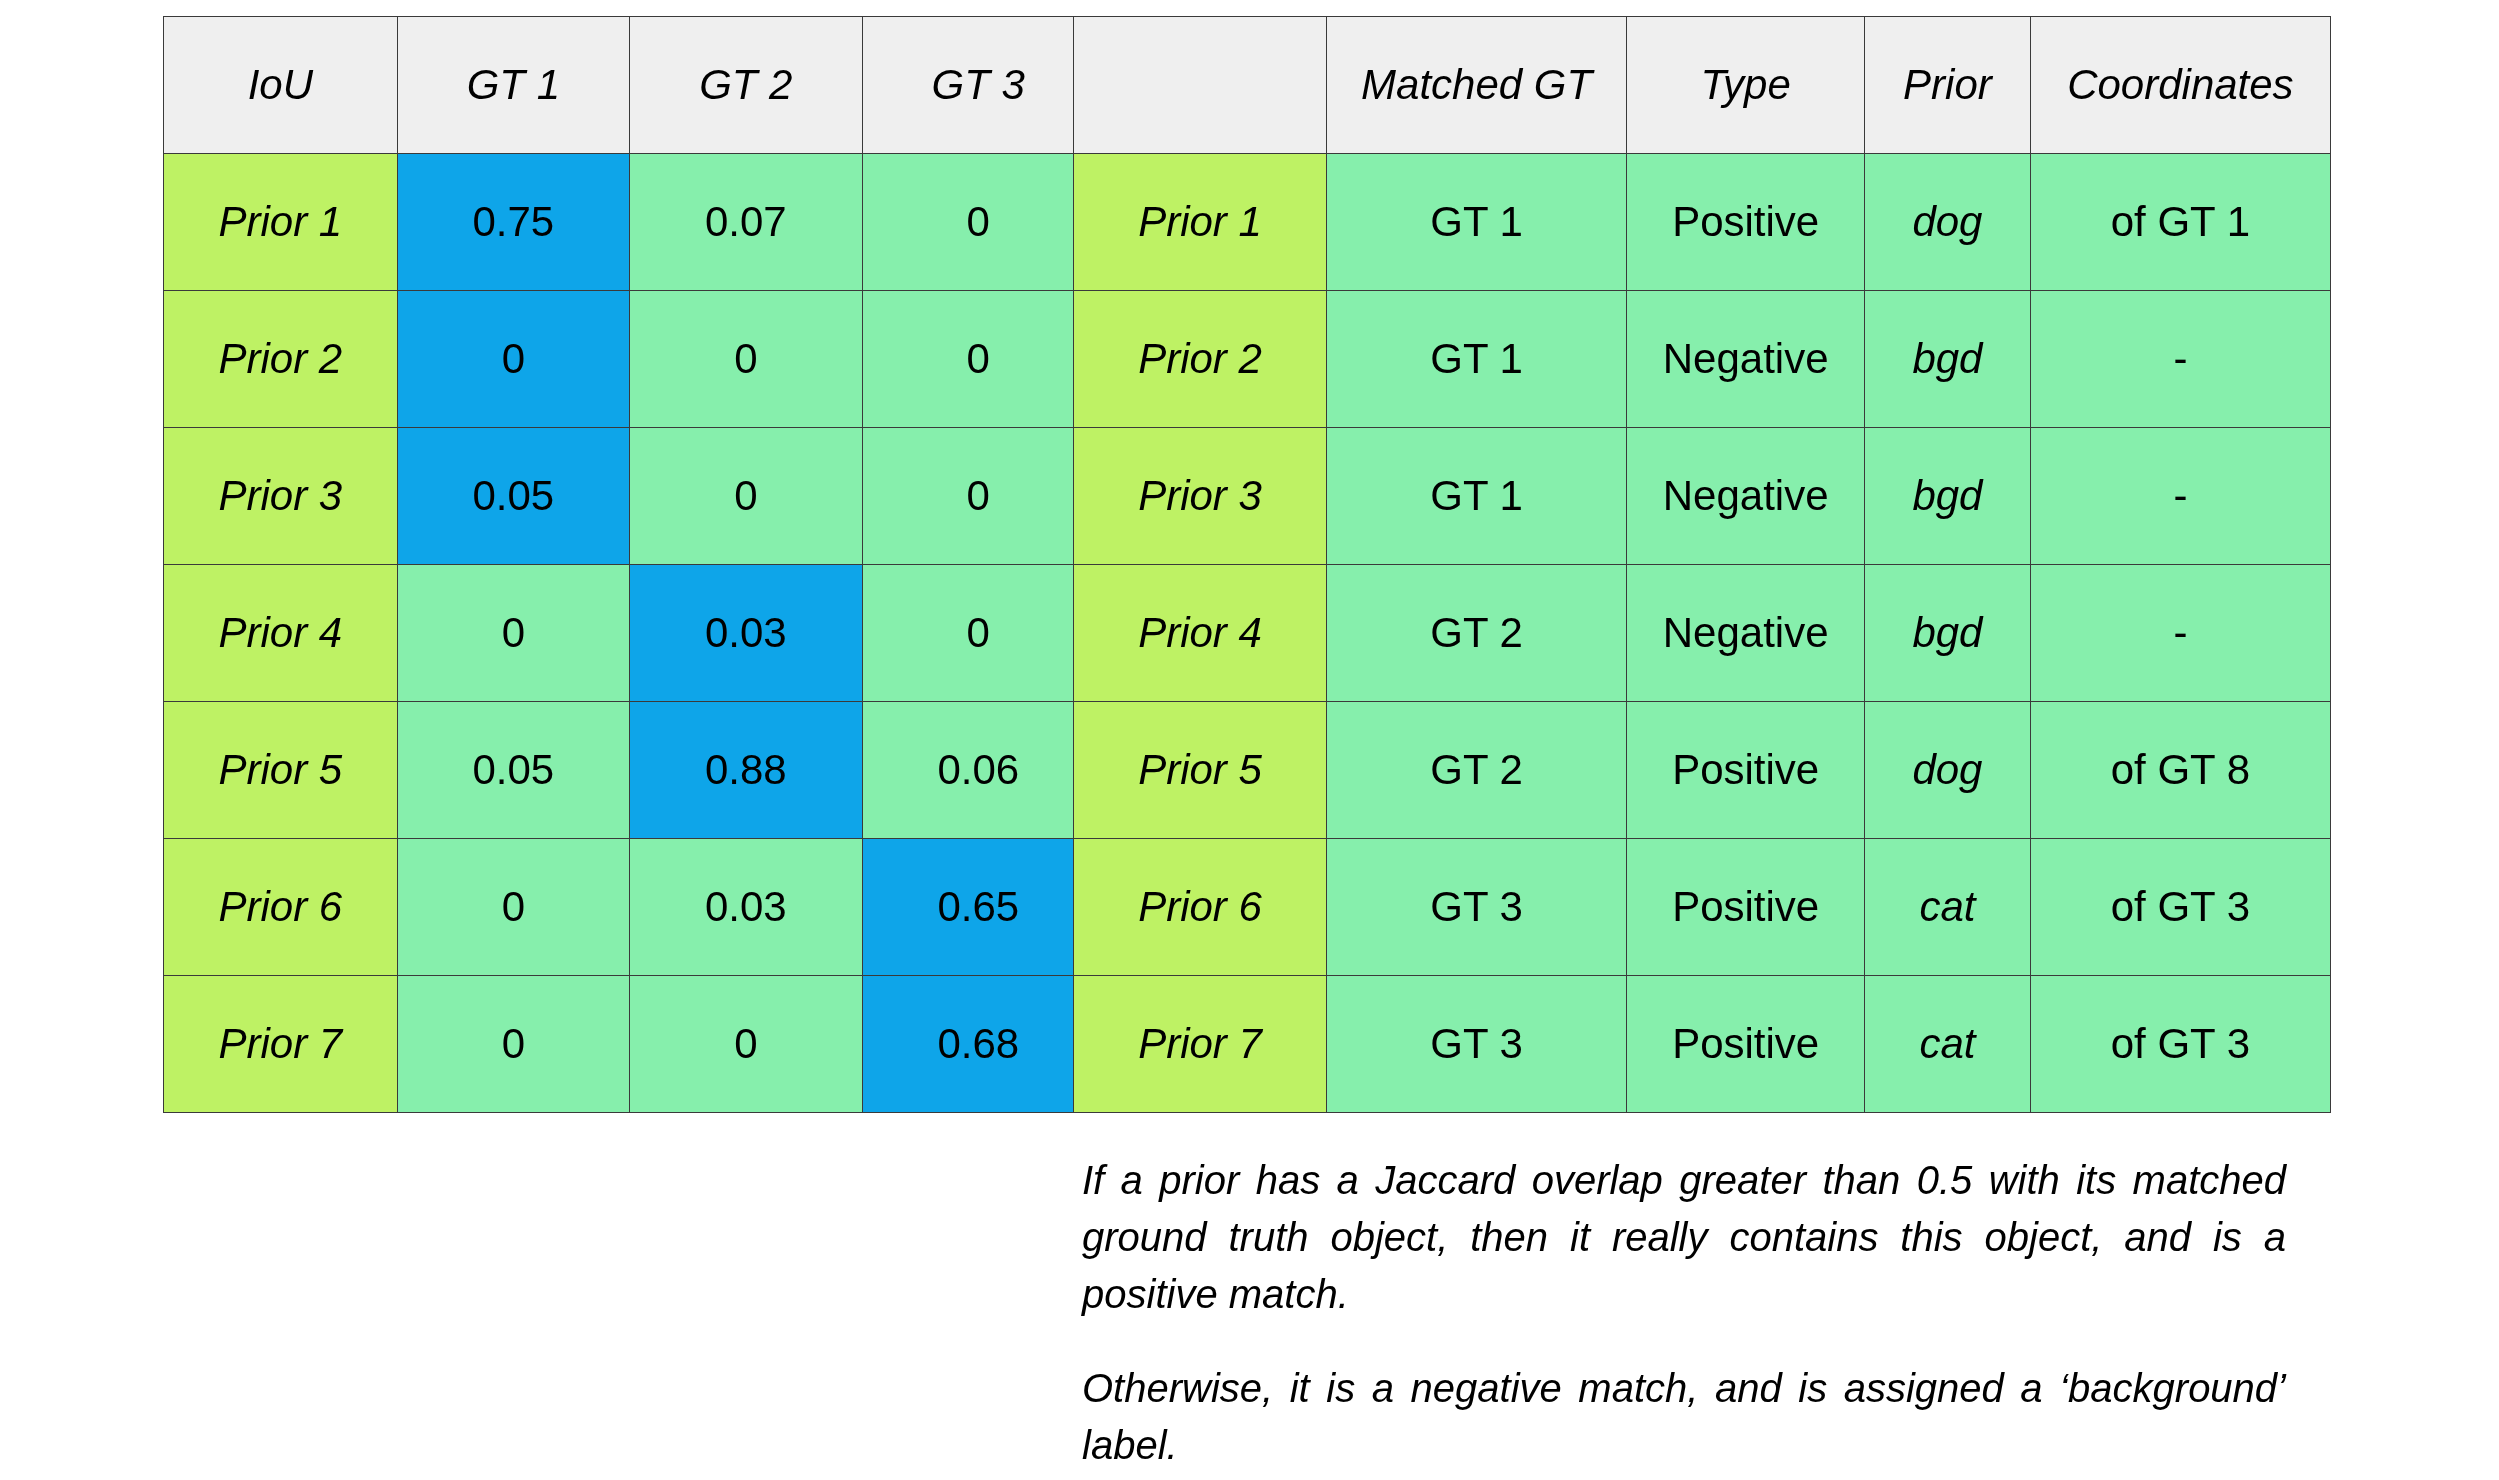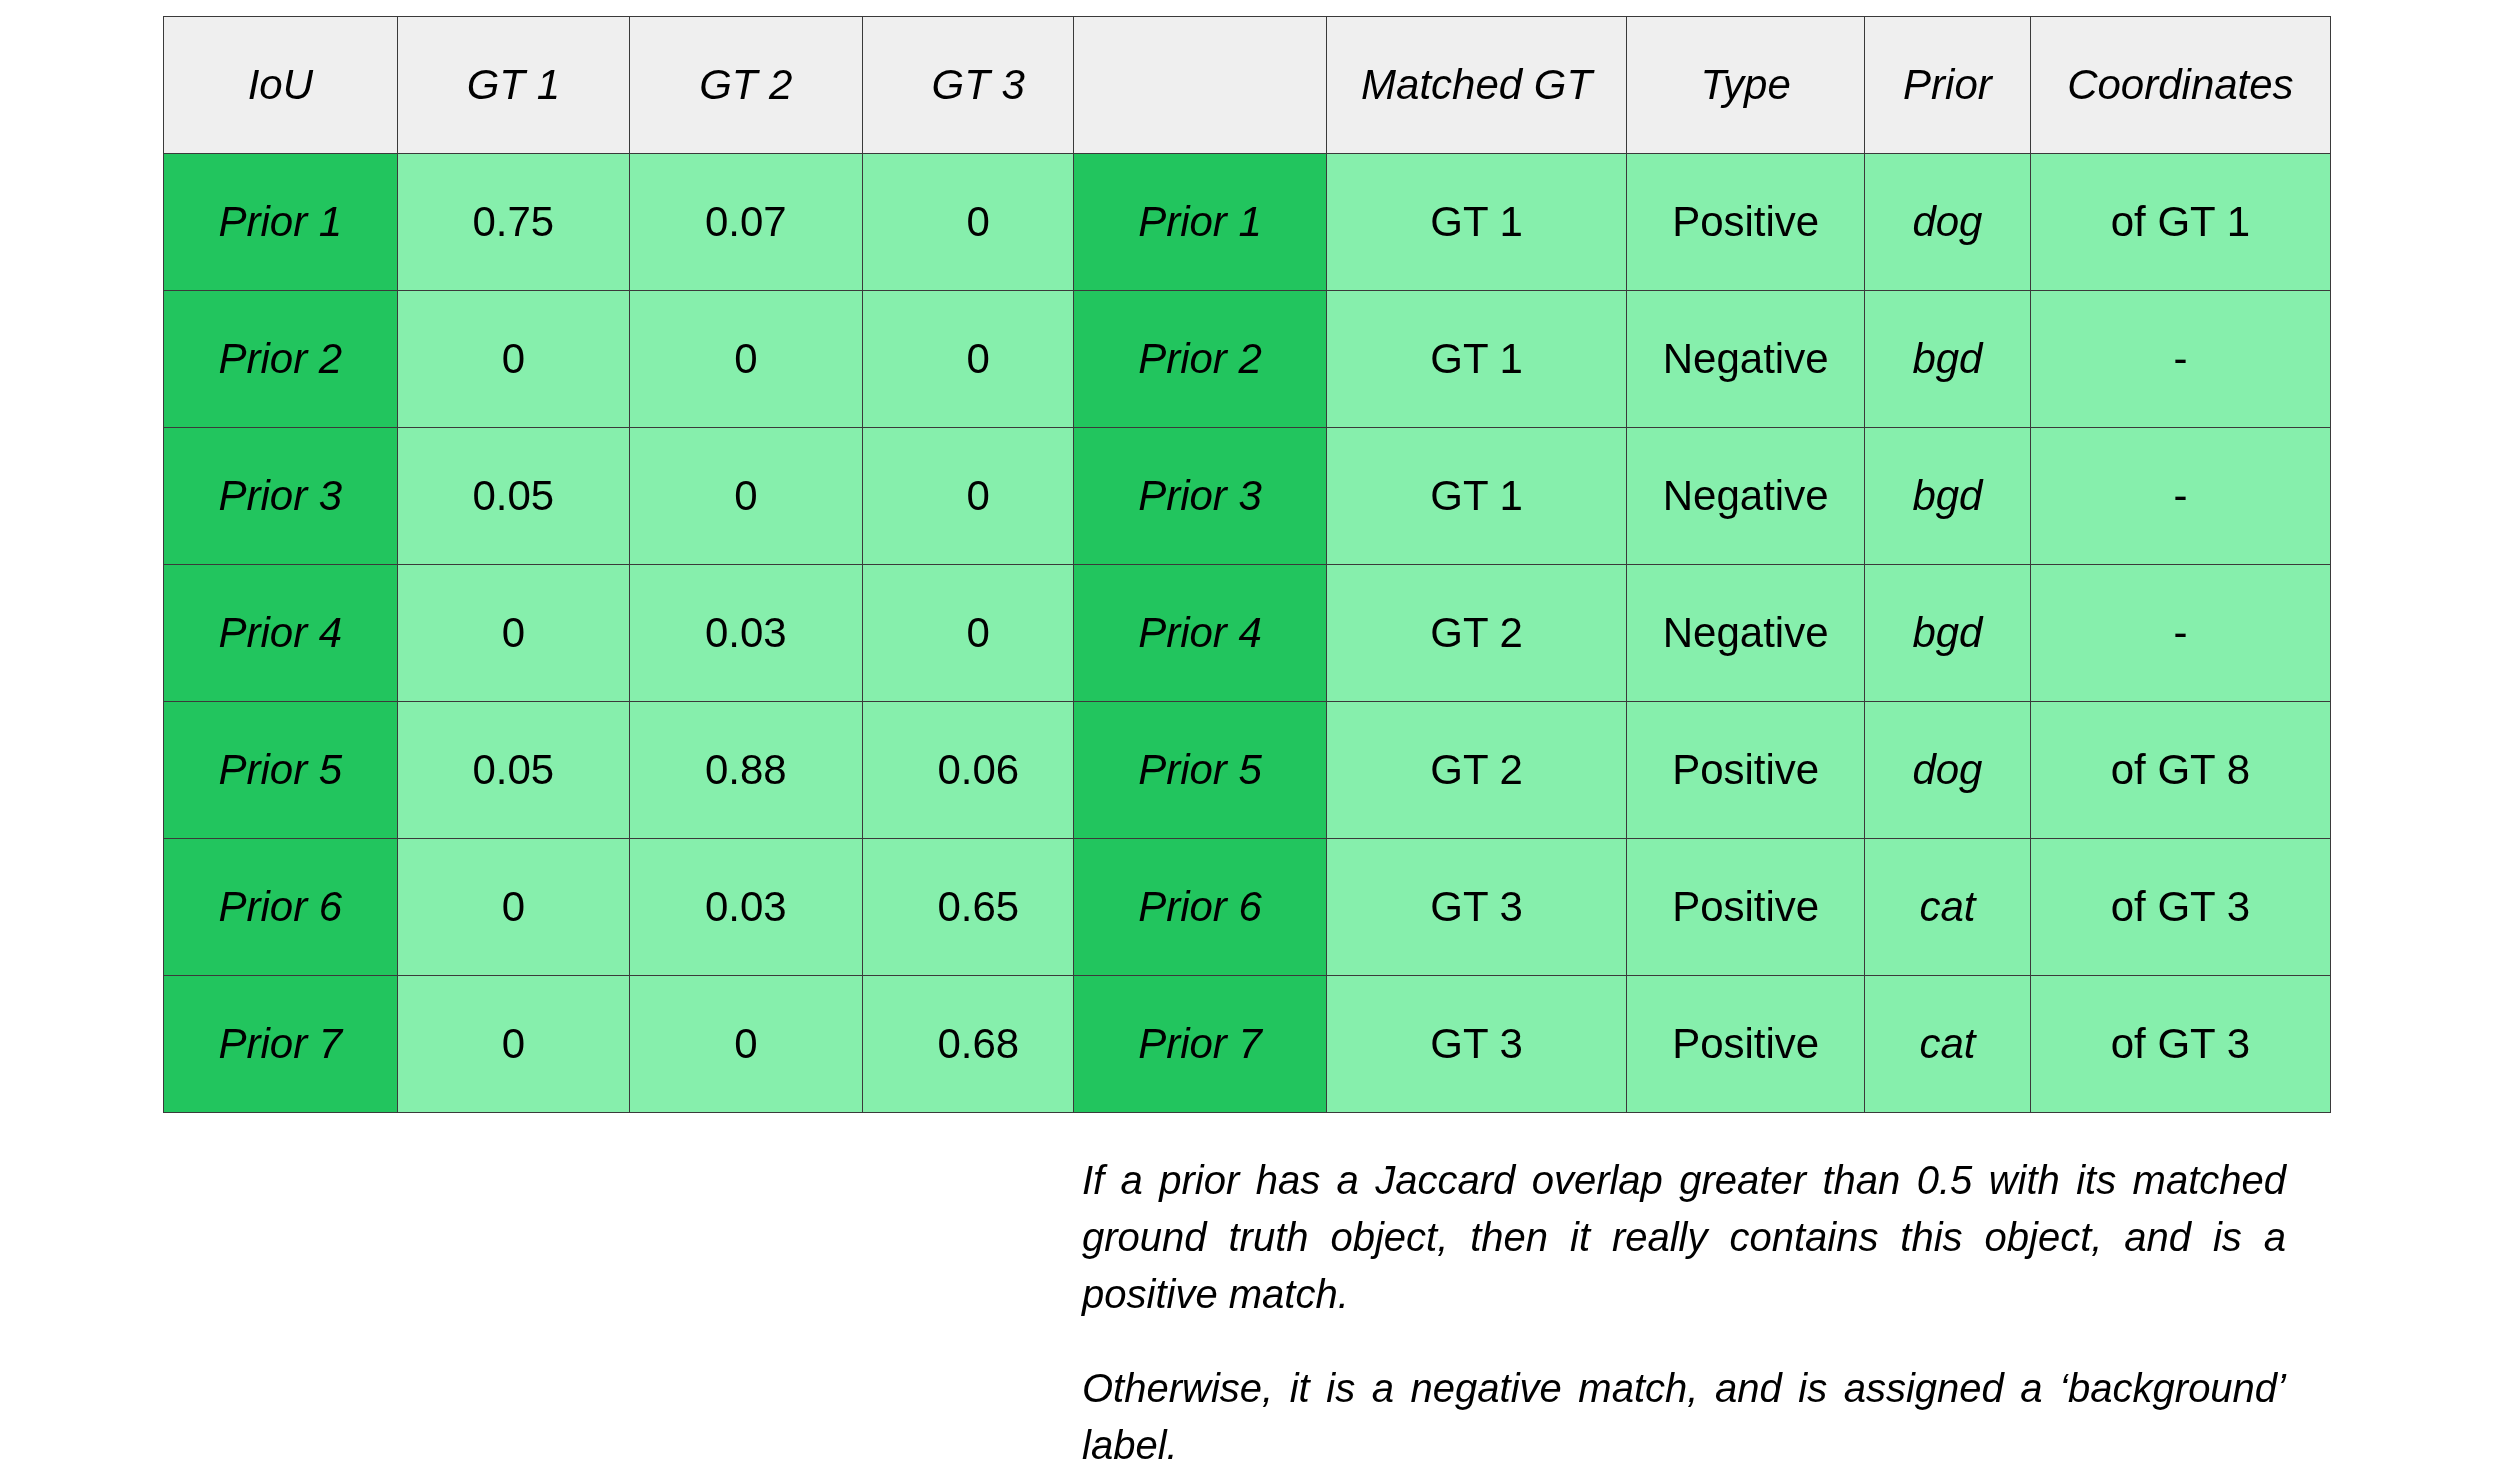--- a/index.html
+++ b/index.html
@@ -60,29 +60,29 @@
   .tbl-match col.c-mgt   { width: 299px; }
   .tbl-match col.c-type  { width: 237px; }
   .tbl-match col.c-label { width: 165px; }
   .tbl-match col.c-coord { width: 299px; }
 
   .hdr-cell {
     background: #efefef;
     font-style: italic;
   }
   .rowhdr-cell {
-    background: #22c55e;
+    background: #bef264;
     font-style: italic;
   }
   .cell-plain {
     background: #86efac;
     font-style: normal;
   }
   .cell-hl {
-    background: #86efac;
+    background: #0ea5e9;
     font-style: normal;
   }
   .cell-italic {
     font-style: italic;
   }
 
   
   .caption {
     font-style: italic;
     font-size: 40px;

